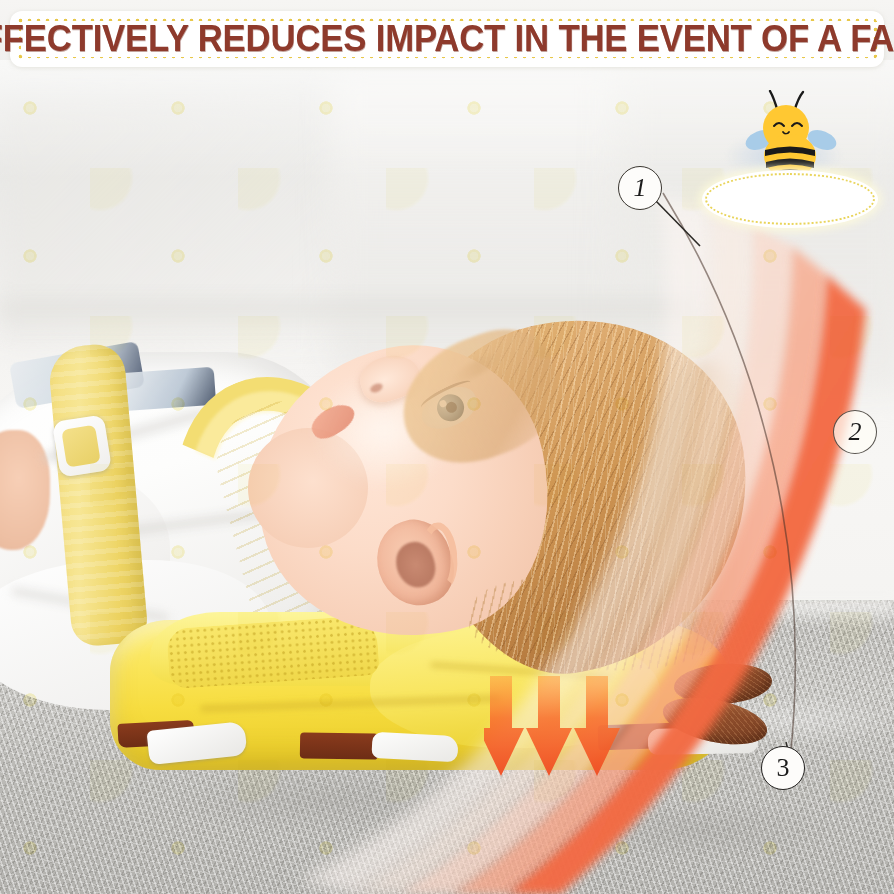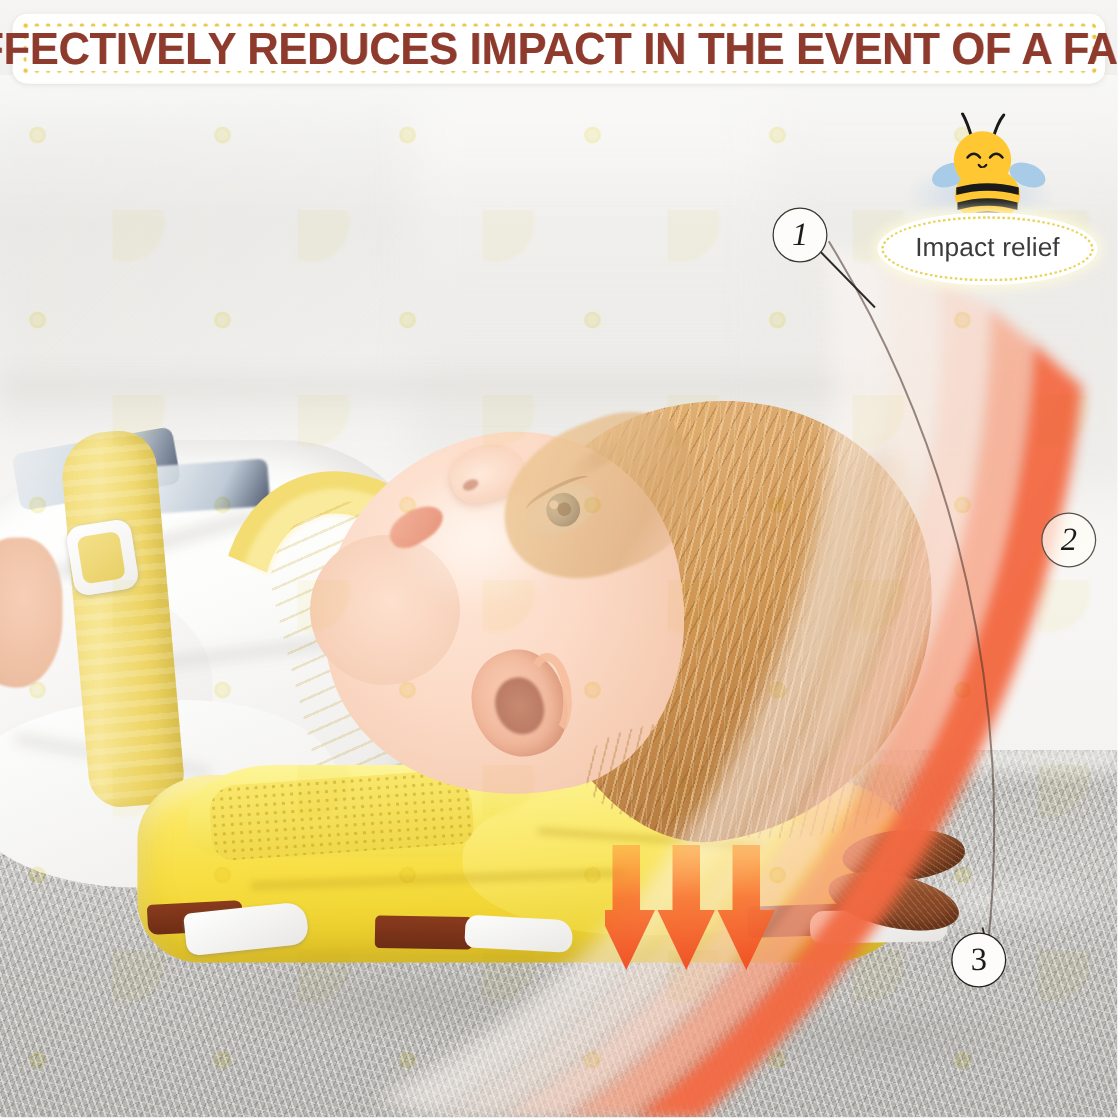--- a/index.html
+++ b/index.html
@@ -714,21 +714,20 @@
       <path d="M 47 42 q 3 4 6 0" stroke="#1a1a1a" stroke-width="1.8" fill="none" stroke-linecap="round"></path>
 
       <ellipse cx="54" cy="66" rx="26" ry="22" fill="#ffc832"></ellipse>
       <path d="M 29 60 q 25 -7 50 0 l 0 6 q -25 -7 -50 0 Z" fill="#1a1a1a"></path>
       <path d="M 30 72 q 24 -7 48 0 l 0 6 q -24 -7 -48 0 Z" fill="#1a1a1a"></path>
       <path d="M 40 83 q 14 -5 28 0" stroke="#1a1a1a" stroke-width="3" fill="none" stroke-linecap="round"></path>
     </svg>
 
     <div class="impact-oval"></div>
     <div class="impact-oval-dots"></div>
-    <div class="impact-label">Impact relief</div>
   </div>
 
   <div class="banner">
     <div class="banner-dots"></div>
     <div class="banner-title">EFFECTIVELY REDUCES IMPACT IN THE EVENT OF A FALL</div>
   </div>
 
 </div>
 
 </body></html>

